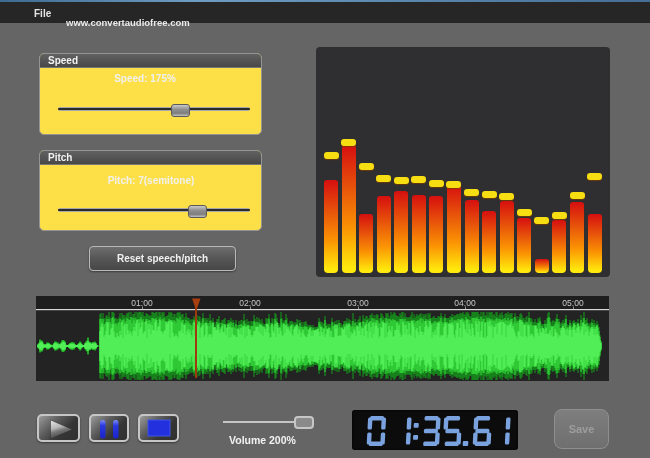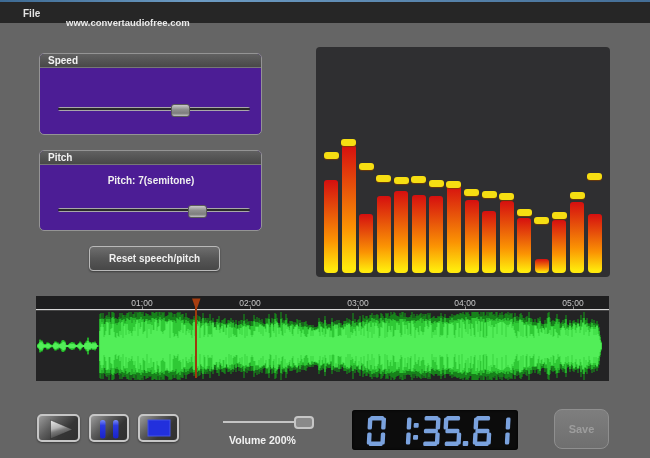--- a/index.html
+++ b/index.html
@@ -1,25 +1,25 @@
 <!DOCTYPE html>
 <html><head><meta charset="utf-8"><style>
 * { margin:0; padding:0; box-sizing:border-box; }
 html,body { width:650px; height:458px; overflow:hidden; background:#656565; font-family:"Liberation Sans", sans-serif; }
 #win { position:relative; width:650px; height:458px; }
 #topline { position:absolute; left:0; top:0; width:650px; height:2px; background:linear-gradient(90deg,#3d6a93,#6d9cc4 30%,#446e96); }
 #menubar { position:absolute; left:0; top:2px; width:650px; height:21px; background:#262626; }
-#menubar .file { position:absolute; left:23px; top:6px; color:#e4e4e4; font-size:10px; font-weight:bold; }
+#menubar .file { position:absolute; left:34px; top:6px; color:#e4e4e4; font-size:10px; font-weight:bold; }
 #menubar .url { position:absolute; left:66px; top:6.5px; color:#ececec; font-size:9.5px; font-weight:bold;margin-top:8px; }
-.group { position:absolute; left:39px; width:223px; background:#4c1d95; border:1px solid #949494; border-radius:5px; overflow:hidden; }
+.group { position:absolute; left:39px; width:223px; background:#fde047; border:1px solid #949494; border-radius:5px; overflow:hidden; }
 .ghead { height:14px; background:linear-gradient(#616161,#484848); border-bottom:1px solid #777; color:#f2f2f2; font-size:10px; font-weight:bold; padding:1px 0 0 8px; }
 .glabel { position:absolute; text-align:center; color:#f0f0f0; font-size:10px; font-weight:bold; }
 .track { position:absolute; height:3.5px; border-radius:2px; background:linear-gradient(#a8a8a8 0 30%, #2a2a2a 30% 68%, #a8a8a8 68% 100%); }
 .thumb { position:absolute; width:19px; height:12.5px; border-radius:3px; background:linear-gradient(#c9c9c9,#909090 40%,#7d7d7d 75%,#c2c2c2); border:1px solid #5a5a5a; }
-#resetbtn { position:absolute; left:89px; top:246px; width:131px; height:25px; border-radius:4px; border:1px solid #b9b9b9; background:linear-gradient(#6e6e6e,#565656 50%,#474747); color:#f0f0f0; font-size:10px; font-weight:bold; text-align:center; line-height:23px; box-shadow:0 1px 2px rgba(0,0,0,.4); }
+#resetbtn { position:absolute; left:89px; top:246px; width:147px; height:25px; border-radius:4px; border:1px solid #b9b9b9; background:linear-gradient(#6e6e6e,#565656 50%,#474747); color:#f0f0f0; font-size:10px; font-weight:bold; text-align:center; line-height:23px; box-shadow:0 1px 2px rgba(0,0,0,.4); }
 #spectrum { position:absolute; left:316px; top:47px; width:294px; height:230px; background:#2f2f31; border-radius:4px; overflow:hidden; }
 .bar { position:absolute; width:14px; border-radius:3px 3px 4px 4px; background:linear-gradient(#d60f0f,#e8560a 35%,#fb9303 65%,#ffe90c 96%); }
 .cap { position:absolute; width:15px; height:6.5px; border-radius:3px; background:#f6de12; box-shadow:0 1px 1px rgba(120,60,0,.8); }
 #wavepanel { position:absolute; left:36px; top:296px; width:573px; height:80px; }
 .btn { position:absolute; top:414px; height:28px; border-radius:5px; border:2px solid #c6c6c6; background:linear-gradient(135deg,#9b9b9b 0%,#5e5e5e 35%,#353535 65%,#303030 100%); box-shadow:0 1px 2px rgba(0,0,0,.45); }
 #volTrack { position:absolute; left:223px; top:421px; width:90px; height:1.6px; background:#c4c4c4; }
 #volThumb { position:absolute; left:294px; top:416px; width:20px; height:13px; border-radius:4px; background:#8a8a8a; border:2px solid #c6c6c6; }
 #volLabel { position:absolute; left:229px; top:434px; color:#f2f2f2; font-size:10.5px; font-weight:bold; }
 #volPct { position:absolute; left:269px; top:434px; color:#f2f2f2; font-size:10.5px; font-weight:bold; }
 #clock { position:absolute; left:352px; top:410px; width:166px; height:40px; background:#0c0c0c; border-radius:3px; box-shadow:inset 0 0 3px #000; }
@@ -29,20 +29,21 @@
 <div id="win">
 <div id="topline"></div>
 <div id="menubar">
       <span class="file">File</span>
       <span class="url">www.convertaudiofree.com</span>
     </div>
 
 <div class="group" id="speedbox" style="top:53px;height:82px">
   <div class="ghead">Speed</div>
 </div>
+<div class="glabel" style="left:39px;top:73px;width:212px">Speed: 175%</div>
 <div class="track" style="left:58px;top:107px;width:192px"></div>
 <div class="thumb" style="left:171px;top:104px"></div>
 
 <div class="group" id="pitchbox" style="top:150px;height:81px">
   <div class="ghead">Pitch</div>
 </div>
 <div class="glabel" style="left:45px;top:175px;width:212px">Pitch: 7(semitone)</div>
 <div class="track" style="left:58px;top:208px;width:192px"></div>
 <div class="thumb" style="left:188px;top:205px"></div>
 

